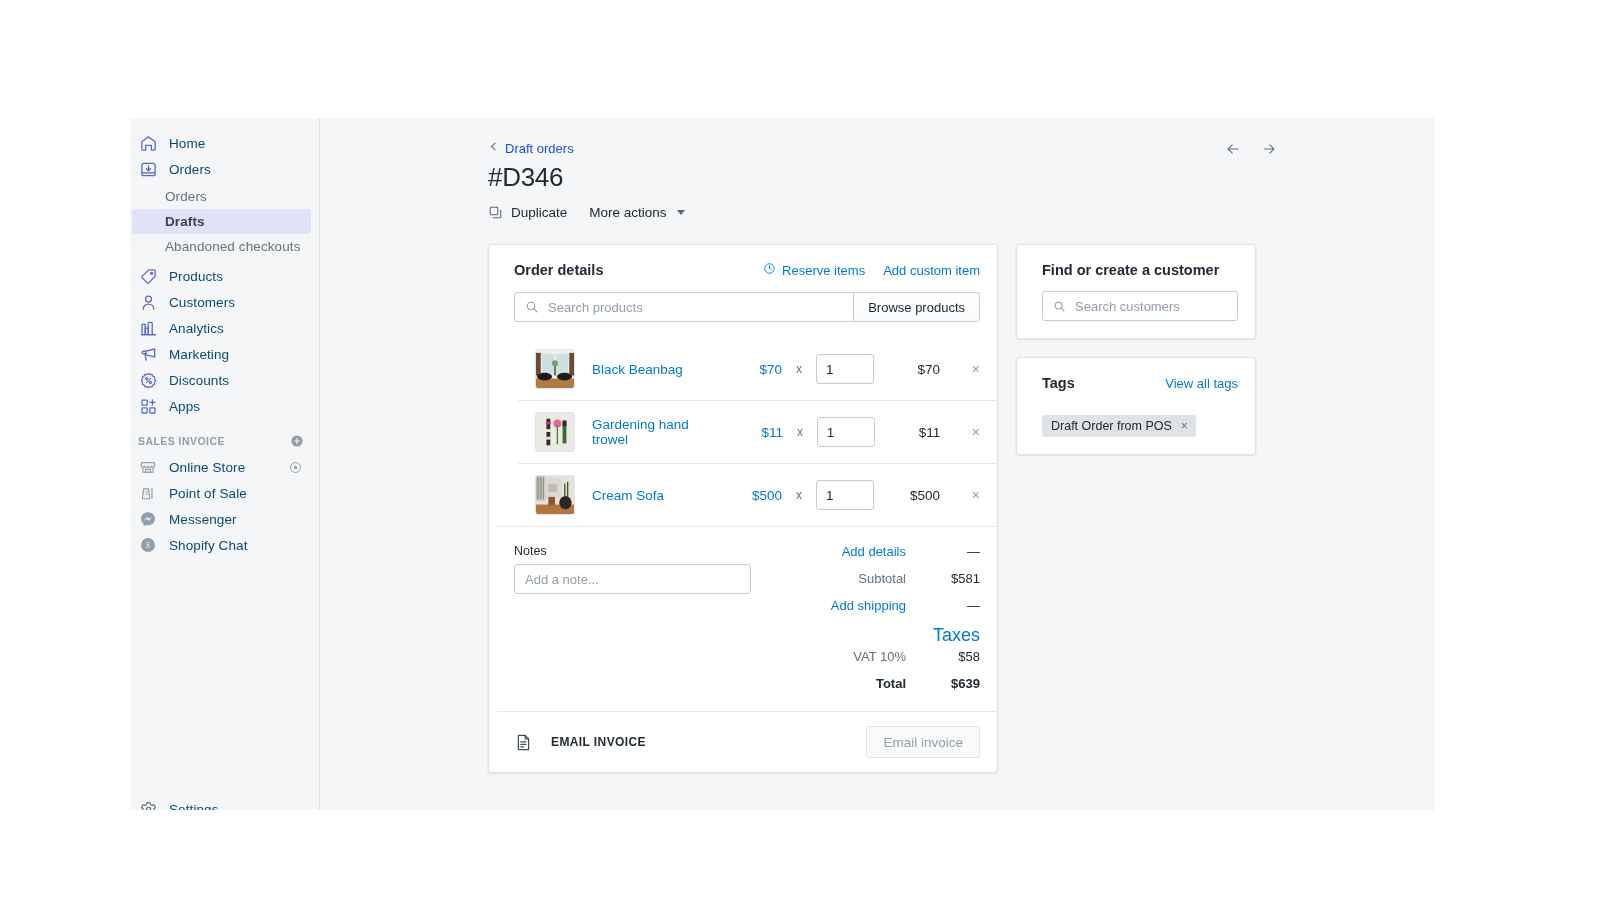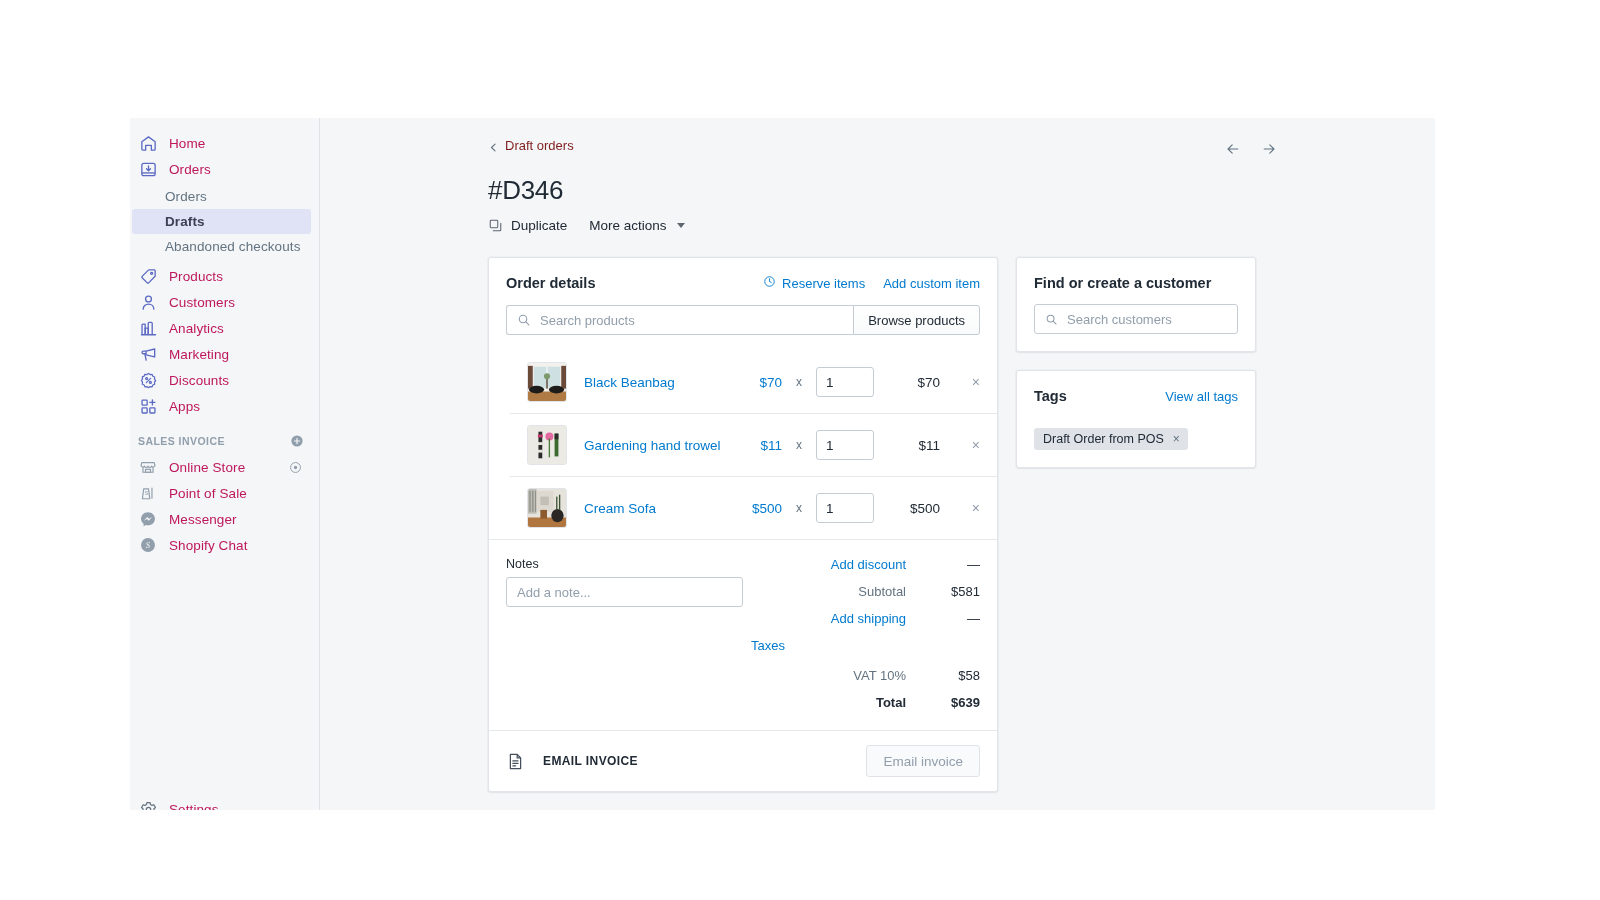--- a/index.html
+++ b/index.html
@@ -40,21 +40,21 @@
   .nav-icon {
     width: 20px; height: 20px;
     flex: 0 0 20px;
     margin-right: 11px;
     display: flex; align-items: center; justify-content: center;
     color: #5c6ac4;
   }
   .nav-icon svg { display: block; }
   .nav-label {
     font-size: 13.5px;
-    color: #be185d;
+    color: #0c4a6e;
     letter-spacing: .1px;
     white-space: nowrap;
   }
   .nav-item.primary + .subnav { margin-top: 2px; }
   .subnav { margin-bottom: 4px; }
   .sub-item {
     display: flex; align-items: center;
     height: 25px;
     margin: 0 8px 0 2px;
     padding-left: 33px;
@@ -111,23 +111,23 @@
     position: relative;
     overflow: hidden;
   }
   #page {
     width: 100%;
     padding: 20px 0 0 0;
   }
   .page-inner { width: 790px; margin-left: 168px; position: relative; }
 
   .breadcrumb {
-    display: inline-flex; align-items: flex-end;
-    color: #7f1d1d; font-size: 13px;
-    cursor: pointer; margin-bottom: 22px;
+    display: inline-flex; align-items: flex-start;
+    color: #1d4ed8; font-size: 13px;
+    cursor: pointer; margin-bottom: 6px;
   }
   .breadcrumb .chev { margin-right: 6px; display: flex; }
 
   .page-title {
     font-size: 26px; font-weight: normal; color: #212b36;
     letter-spacing: -.3px;
     margin: 0 0 12px 0;
   }
 
   .action-bar { display: flex; align-items: center; gap: 22px; margin-bottom: 24px; }
@@ -147,20 +147,21 @@
   
   .columns { display: flex; gap: 18px; align-items: flex-start; }
   .col-main { width: 510px; flex: 0 0 510px; }
   .col-side { width: 240px; flex: 0 0 240px; }
 
   .card {
     background: #ffffff;
     border: 1px solid #e1e4e8;
     border-radius: 3px;
     box-shadow: 0 0 0 1px rgba(63,63,68,.03), 0 1px 2px rgba(63,63,68,.07);
+    padding-left: 8px;
   }
   .card + .card { margin-top: 18px; }
 
   .card-head {
     display: flex; align-items: center; justify-content: space-between;
     padding: 17px 17px 0 17px;
   }
   .card-title { font-size: 14.5px; font-weight: bold; color: #212b36; }
   .head-links { display: flex; align-items: center; gap: 18px; }
   .link { color: #007ace; font-size: 13px; cursor: pointer; }
@@ -254,21 +255,21 @@
     display: flex; align-items: baseline; justify-content: flex-end;
     gap: 0;
     margin-bottom: 12px;
   }
   .total-row .tlabel { font-size: 13px; color: #637381; text-align: right; flex: 1 1 auto; }
   .total-row .tlabel.blue { color: #007ace; cursor: pointer; }
   .total-row .tval { font-size: 13px; color: #212b36; width: 74px; text-align: right; }
   .total-row.grand .tlabel { color: #212b36; font-weight: bold; }
   .total-row.grand .tval { font-weight: bold; }
   .tax-block { margin-bottom: 12px; }
-  .tax-head { font-size: 13px; color: #007ace; cursor: pointer; margin-bottom: 15px; }
+  .tax-head { text-align: right; font-size: 18px; color: #007ace; cursor: pointer; margin-bottom: 3px; }
 
   
   .invoice-row {
     display: flex; align-items: center;
     border-top: 1px solid #e6e9ec;
     padding: 14px 17px;
   }
   .inv-ico { color: #454f5b; display: flex; margin-right: 18px; }
   .inv-label { font-size: 12px; font-weight: bold; letter-spacing: .4px; color: #212b36; }
   .btn-disabled {
@@ -639,21 +640,21 @@
                 </div>
               </div>
 
               <div class="totals-wrap">
                 <div class="notes-col">
                   <div class="notes-label">Notes</div>
                   <input class="note-input" type="text" placeholder="Add a note..." style="">
                 </div>
                 <div class="totals-col">
                   <div class="total-row">
-                    <span class="tlabel blue">Add discount</span>
+                    <span class="tlabel blue">Add details</span>
                     <span class="tval">—</span>
                   </div>
                   <div class="total-row">
                     <span class="tlabel">Subtotal</span>
                     <span class="tval">$581</span>
                   </div>
                   <div class="total-row">
                     <span class="tlabel blue">Add shipping</span>
                     <span class="tval">—</span>
                   </div>

